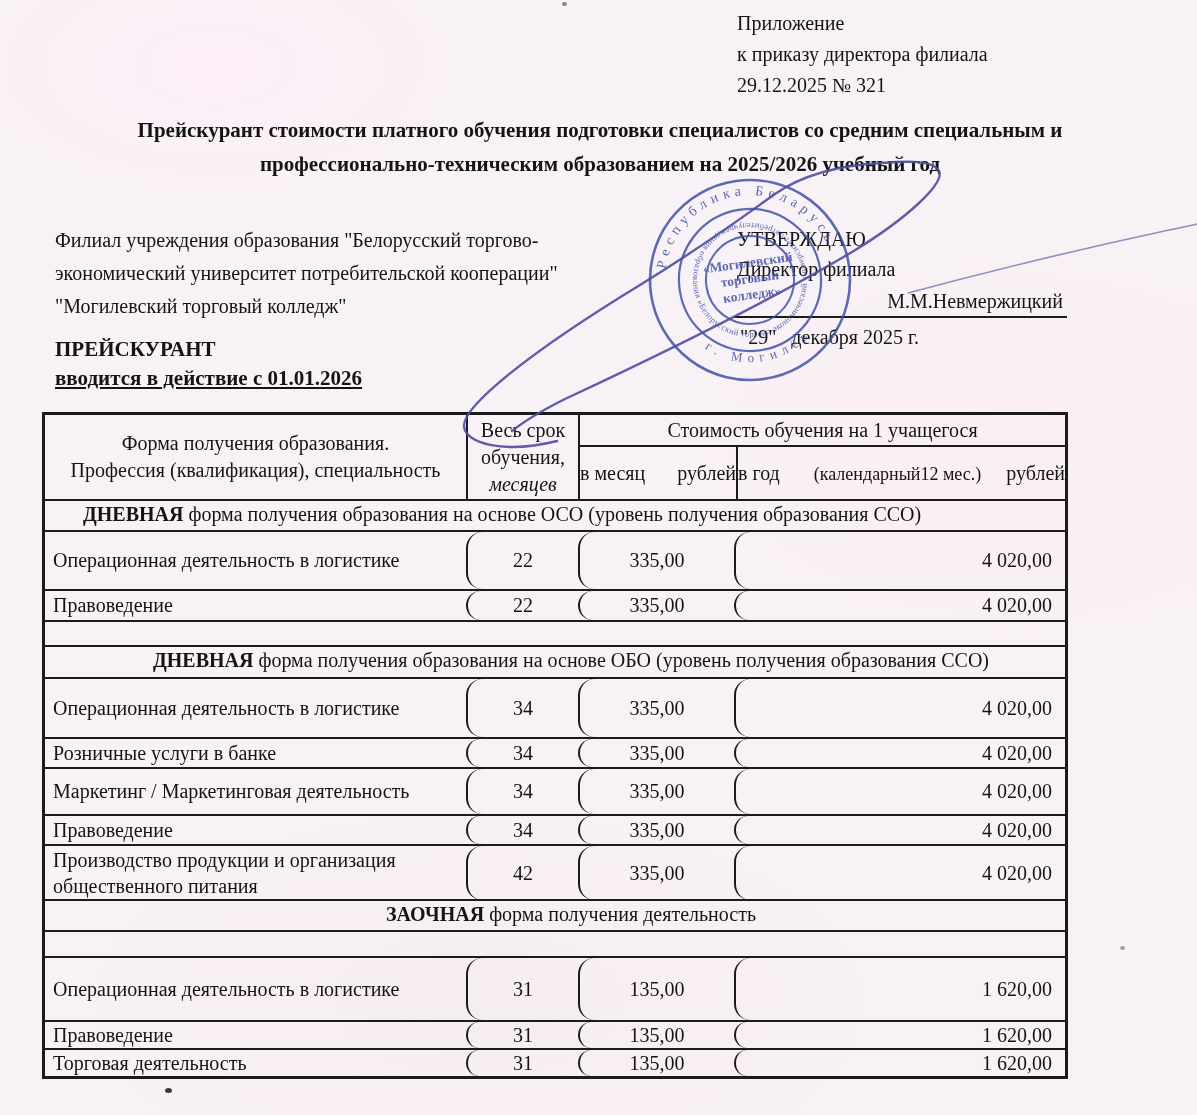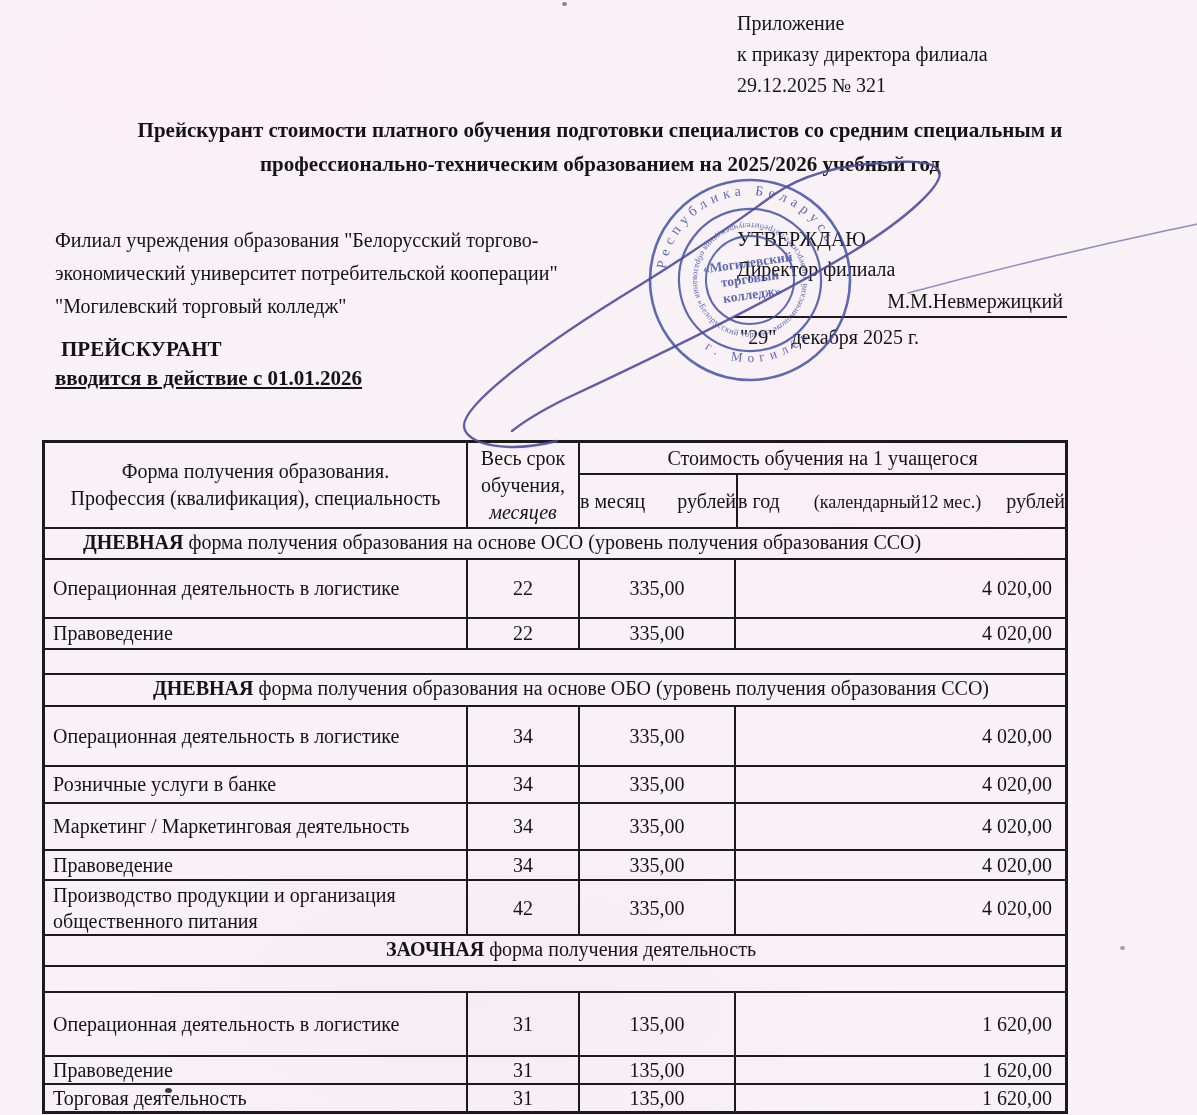--- a/index.html
+++ b/index.html
@@ -26,32 +26,32 @@
     text-align:center; font-weight:bold; font-size:21px; line-height:34px;
   }
   .org-block{ position:absolute; left:55px; top:224px; width:545px; font-size:20px; line-height:33px; }
   .approve{ position:absolute; left:737px; top:224px; width:340px; font-size:20px; line-height:30px; }
   .approve .name-line{
     position:absolute; left:-3px; top:62px; width:333px;
     border-bottom:2px solid #1b1b1b; height:32px;
     text-align:right; padding-right:4px;
   }
   .approve .date-line{ position:absolute; left:3px; top:98px; white-space:pre; }
-  .pricelist-label{ position:absolute; left:61px; top:337px; font-weight:bold; font-size:21px; }
+  .pricelist-label{ position:absolute; left:55px; top:337px; font-weight:bold; font-size:21px; }
   .effective-line{ position:absolute; left:55px; top:366px; font-weight:bold; font-size:21px; text-decoration:underline; }
 
   
   .ptable{
-    position:absolute; left:42px; top:440px; width:1026px;
+    position:absolute; left:42px; top:412px; width:1026px;
     border:3px solid #1b1b1b; background:transparent;
     font-size:20px;
   }
   .trow{ display:grid; grid-template-columns:421px 112px 156px 1fr; border-top:2px solid #1b1b1b; }
   .trow:first-child{ border-top:none; }
-  .trow .c{ border-left:2px solid #1b1b1b; display:flex; align-items:center; justify-content:center; text-align:center; padding:1px 4px; }
+  .trow .c{ border-left:2px solid #1b1b1b; display:flex; align-items:center; justify-content:center; text-align:center; padding:1px 4px;border-radius:16px; }
   .trow .c:first-child{ border-left:none; justify-content:flex-start; text-align:left; padding-left:8px; }
   .trow .c.num{ justify-content:flex-end; text-align:right; padding-right:13px; }
   .trow.section-row{ display:block;padding-left:32px; }
   .trow.section-row .sec{ padding:2px 6px; }
   .trow.section-row.centered .sec{ text-align:center; }
   .trow.spacer-row{ display:block; }
 
   
   .trow.head{ display:grid; grid-template-columns:421px 112px 1fr; }
   .head .hc{ border-left:2px solid #1b1b1b; display:flex; flex-direction:column; align-items:center; justify-content:center; text-align:center; }
@@ -149,21 +149,21 @@
   <div class="trow section-row centered" style="height:32px">
     <div class="sec"><b>ДНЕВНАЯ</b><span> форма получения образования на основе ОБО  (уровень получения образования ССО)</span></div>
   </div>
 
   <div class="trow" style="height:60px">
     <div class="c">Операционная деятельность в логистике</div>
     <div class="c">34</div>
     <div class="c">335,00</div>
     <div class="c num">4 020,00</div>
   </div>
-  <div class="trow" style="height:37px">
+  <div class="trow" style="height:30px">
     <div class="c">Розничные услуги в банке</div>
     <div class="c">34</div>
     <div class="c">335,00</div>
     <div class="c num">4 020,00</div>
   </div>
   <div class="trow" style="height:47px">
     <div class="c">Маркетинг / Маркетинговая деятельность</div>
     <div class="c">34</div>
     <div class="c">335,00</div>
     <div class="c num">4 020,00</div>

